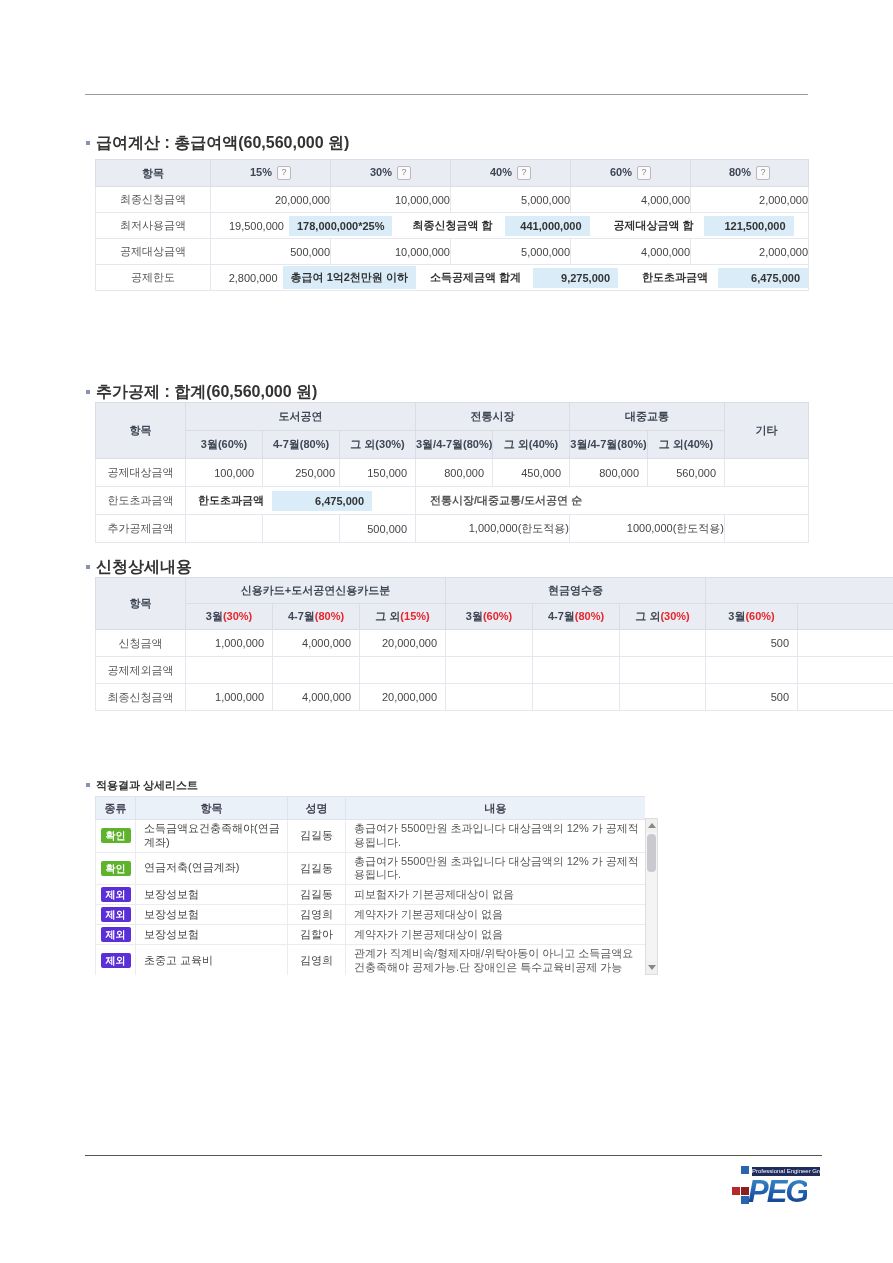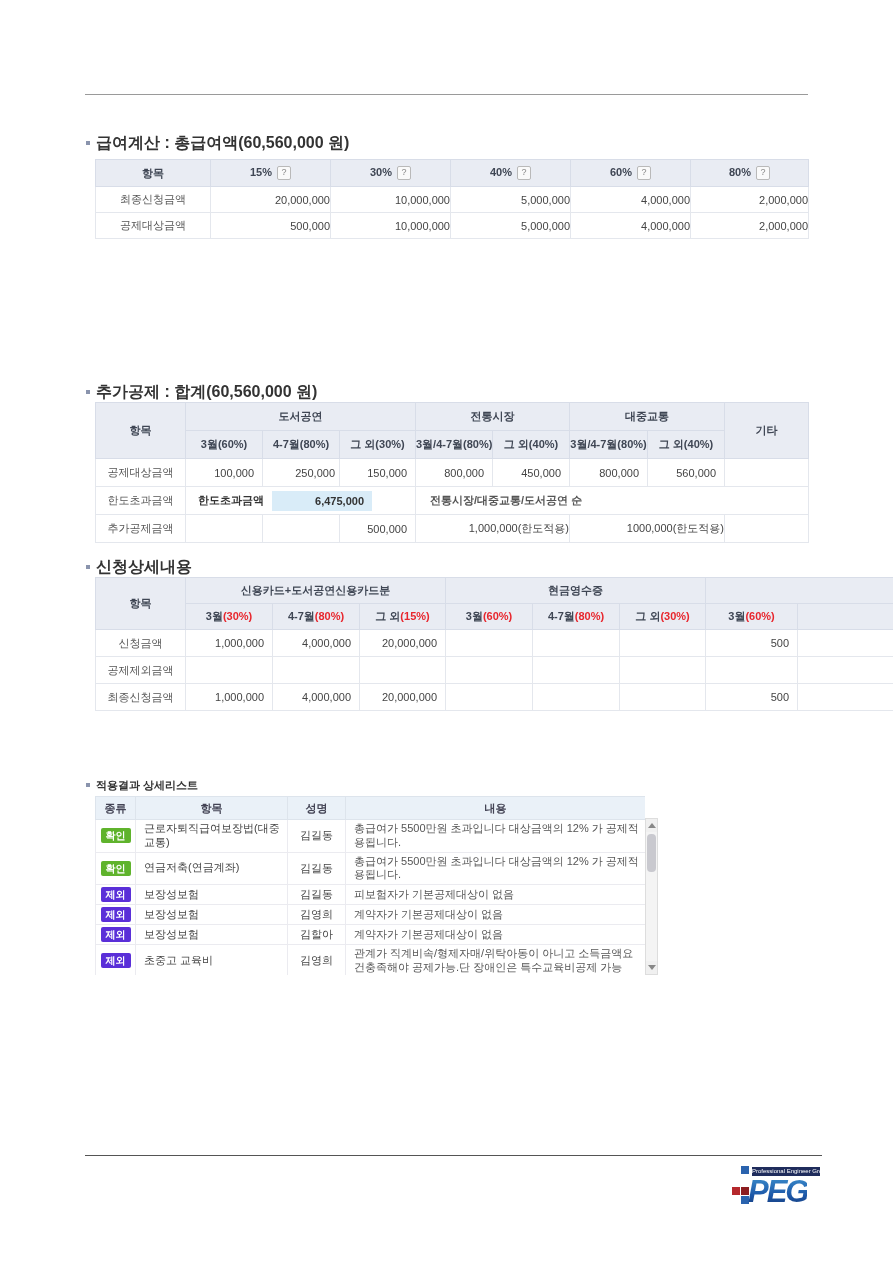--- a/index.html
+++ b/index.html
@@ -103,26 +103,52 @@
   </tr>
   <tr>
     <td class="lblcell">최종신청금액</td>
     <td class="num">20,000,000</td>
     <td class="num">10,000,000</td>
     <td class="num">5,000,000</td>
     <td class="num">4,000,000</td>
     <td class="num">2,000,000</td>
   </tr>
   <tr>
+    <td class="lblcell">최저사용금액</td>
+    <td colspan="5">
+      <div class="freerow">
+        <span class="fv">19,500,000</span>
+        <span class="chip numeric w100 ml5">178,000,000*25%</span>
+        <span class="mlabel ml20">최종신청금액 합</span>
+        <span class="chip numeric w85 ml12">441,000,000</span>
+        <span class="mlabel ml24">공제대상금액 합</span>
+        <span class="chip numeric w90 ml10">121,500,000</span>
+      </div>
+    </td>
+  </tr>
+  <tr>
     <td class="lblcell">공제대상금액</td>
     <td class="num">500,000</td>
     <td class="num">10,000,000</td>
     <td class="num">5,000,000</td>
     <td class="num">4,000,000</td>
     <td class="num">2,000,000</td>
+  </tr>
+  <tr>
+    <td class="lblcell">공제한도</td>
+    <td colspan="5">
+      <div class="freerow">
+        <span class="fv">2,800,000</span>
+        <span class="chip ml5">총급여 1억2천만원 이하</span>
+        <span class="mlabel ml14">소득공제금액 합계</span>
+        <span class="chip numeric w85 ml12">9,275,000</span>
+        <span class="mlabel ml24">한도초과금액</span>
+        <span class="chip numeric w90 ml10">6,475,000</span>
+      </div>
+    </td>
   </tr>
 </tbody>
   </table>
 
 <div class="abs sec-title" style="left:86px;top:382px;"><span class="bullet"></span><span>추가공제 : 합계(60,560,000 원)</span></div>
 
 <table class="grid t2 abs" style="left:95px;top:402px;width:713px;">
   <colgroup>
       <col style="width:90px">
       <col style="width:77px">
@@ -265,21 +291,21 @@
       <tr>
         <th>종류</th>
         <th>항목</th>
         <th>성명</th>
         <th>내용</th>
       </tr>
     </thead>
     <tbody>
         <tr>
           <td class="c-type"><span class="badge" style="background: rgb(95, 179, 44);">확인</span></td>
-          <td class="c-item">근로자퇴직급여보장법(대중교통)</td>
+          <td class="c-item">소득금액요건충족해야(연금계좌)</td>
           <td class="c-name">김길동</td>
           <td class="c-desc">총급여가 5500만원 초과입니다 대상금액의 12% 가 공제적용됩니다.</td>
         </tr>
         <tr>
           <td class="c-type"><span class="badge" style="background: rgb(95, 179, 44);">확인</span></td>
           <td class="c-item">연금저축(연금계좌)</td>
           <td class="c-name">김길동</td>
           <td class="c-desc">총급여가 5500만원 초과입니다 대상금액의 12% 가 공제적용됩니다.</td>
         </tr>
         <tr>

